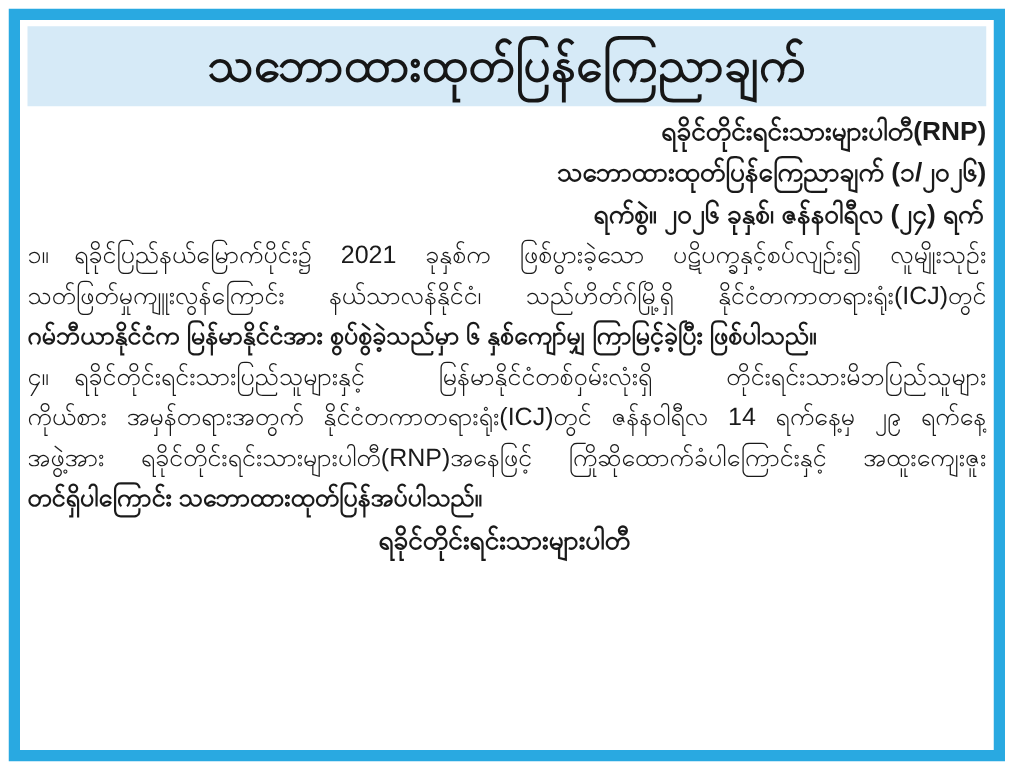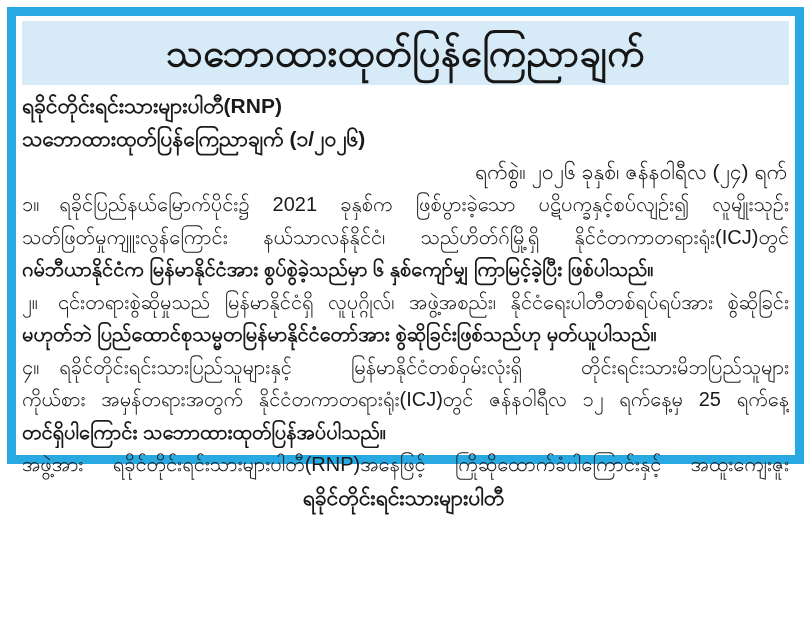--- a/index.html
+++ b/index.html
@@ -7,40 +7,40 @@
     --banner:#d6eaf7;
     --ink:#1a1a1a;
   }
   html,body{margin:0;padding:0;}
   body{
     width:812px;height:627px;position:relative;background:#ffffff;
     font-family:"Liberation Sans","DejaVu Sans",sans-serif;
     color:var(--ink);
   }
   .doc{
-    position:absolute;left:7px;top:7px;width:797px;height:457px;
+    position:absolute;left:7px;top:7px;width:797px;height:602px;
     border:9px solid var(--border);box-sizing:border-box;background:#ffffff;
   }
   .inner{
     position:absolute;left:0;top:0;right:0;bottom:0;
     padding:5px 6px 0 6px;box-sizing:border-box;
   }
   .banner{
     background:var(--banner);height:64px;margin:0 0 4px 0;
     display:flex;align-items:center;justify-content:center;
   }
   .banner h1{
     margin:0;font-size:38px;line-height:1;font-weight:bold;color:#161616;
     letter-spacing:0.5px;white-space:nowrap;
   }
   .centerline{
-    text-align:left;font-weight:bold;font-size:21px;line-height:33px;
+    text-align:right;font-weight:bold;font-size:21px;line-height:33px;
   }
   .dateline{
-    text-align:right;font-weight:normal;font-size:21px;line-height:33px;
+    text-align:right;font-weight:bold;font-size:21px;line-height:33px;
     padding-right:2px;
   }
   .bodytext{font-size:20px;}
   .line{
     line-height:32.5px;text-align:justify;text-align-last:justify;
     overflow:hidden;white-space:nowrap0; 
   }
   .line{white-space:normal;}
   .line.last{text-align:left;text-align-last:left;font-weight:bold;}
   .pnum{display:inline-block;margin-right:20px;}
@@ -64,31 +64,27 @@
     <div class="dateline">ရက်စွဲ။ ၂၀၂၆ ခုနှစ်၊ ဇန်နဝါရီလ (၂၄) ရက်</div>
 
     <div class="bodytext">
 
       <div class="para">
         <div class="line"><span class="pnum">၁။</span><span>ရခိုင်ပြည်နယ်မြောက်ပိုင်း၌ 2021 ခုနှစ်က ဖြစ်ပွားခဲ့သော ပဋိပက္ခနှင့်စပ်လျဉ်း၍ လူမျိုးသုဉ်း</span></div>
         <div class="line">သတ်ဖြတ်မှုကျူးလွန်ကြောင်း နယ်သာလန်နိုင်ငံ၊ သည်ဟိတ်ဂ်မြို့ရှိ နိုင်ငံတကာတရားရုံး(ICJ)တွင်</div>
         <div class="line last">ဂမ်ဘီယာနိုင်ငံက မြန်မာနိုင်ငံအား စွပ်စွဲခဲ့သည်မှာ ၆ နှစ်ကျော်မျှ ကြာမြင့်ခဲ့ပြီး ဖြစ်ပါသည်။</div>
       </div>
 
-      <div class="para">
-        <div class="line"><span class="pnum">၂။</span><span>၎င်းတရားစွဲဆိုမှုသည် မြန်မာနိုင်ငံရှိ လူပုဂ္ဂိုလ်၊ အဖွဲ့အစည်း၊ နိုင်ငံရေးပါတီတစ်ရပ်ရပ်အား စွဲဆိုခြင်း</span></div>
-        <div class="line last">မဟုတ်ဘဲ ပြည်ထောင်စုသမ္မတမြန်မာနိုင်ငံတော်အား စွဲဆိုခြင်းဖြစ်သည်ဟု မှတ်ယူပါသည်။</div>
-      </div>
 
 
       <div class="para">
         <div class="line"><span class="pnum">၄။</span><span>ရခိုင်တိုင်းရင်းသားပြည်သူများနှင့် မြန်မာနိုင်ငံတစ်ဝှမ်းလုံးရှိ တိုင်းရင်းသားမိဘပြည်သူများ</span></div>
-        <div class="line">ကိုယ်စား အမှန်တရားအတွက် နိုင်ငံတကာတရားရုံး(ICJ)တွင် ဇန်နဝါရီလ ၁၂ ရက်နေ့မှ 25 ရက်နေ့</div>
+        <div class="line">ကိုယ်စား အမှန်တရားအတွက် နိုင်ငံတကာတရားရုံး(ICJ)တွင် ဇန်နဝါရီလ 14 ရက်နေ့မှ ၂၉ ရက်နေ့</div>
+        <div class="line">အဖွဲ့အား ရခိုင်တိုင်းရင်းသားများပါတီ(RNP)အနေဖြင့် ကြိုဆိုထောက်ခံပါကြောင်းနှင့် အထူးကျေးဇူး</div>
         <div class="line last">တင်ရှိပါကြောင်း သဘောထားထုတ်ပြန်အပ်ပါသည်။</div>
-        <div class="line">အဖွဲ့အား ရခိုင်တိုင်းရင်းသားများပါတီ(RNP)အနေဖြင့် ကြိုဆိုထောက်ခံပါကြောင်းနှင့် အထူးကျေးဇူး</div>
       </div>
 
     </div>
 
     <div class="signature">ရခိုင်တိုင်းရင်းသားများပါတီ</div>
 
   </div>
 </div>
 
 </body></html>

